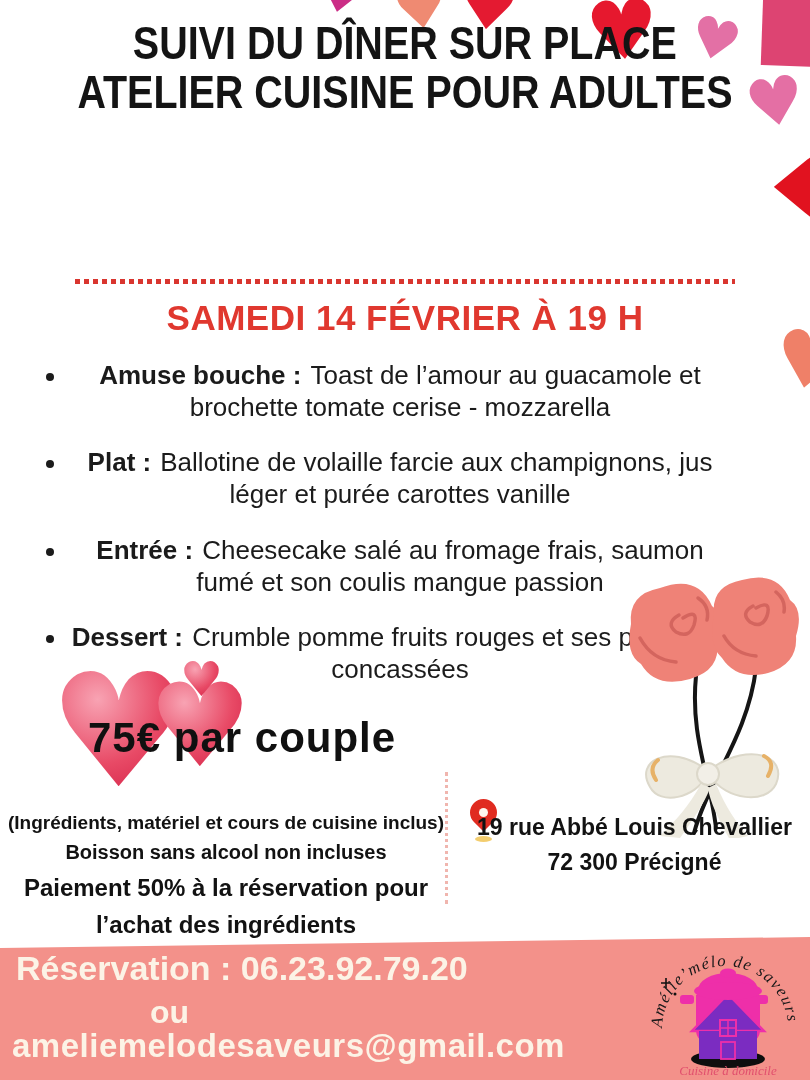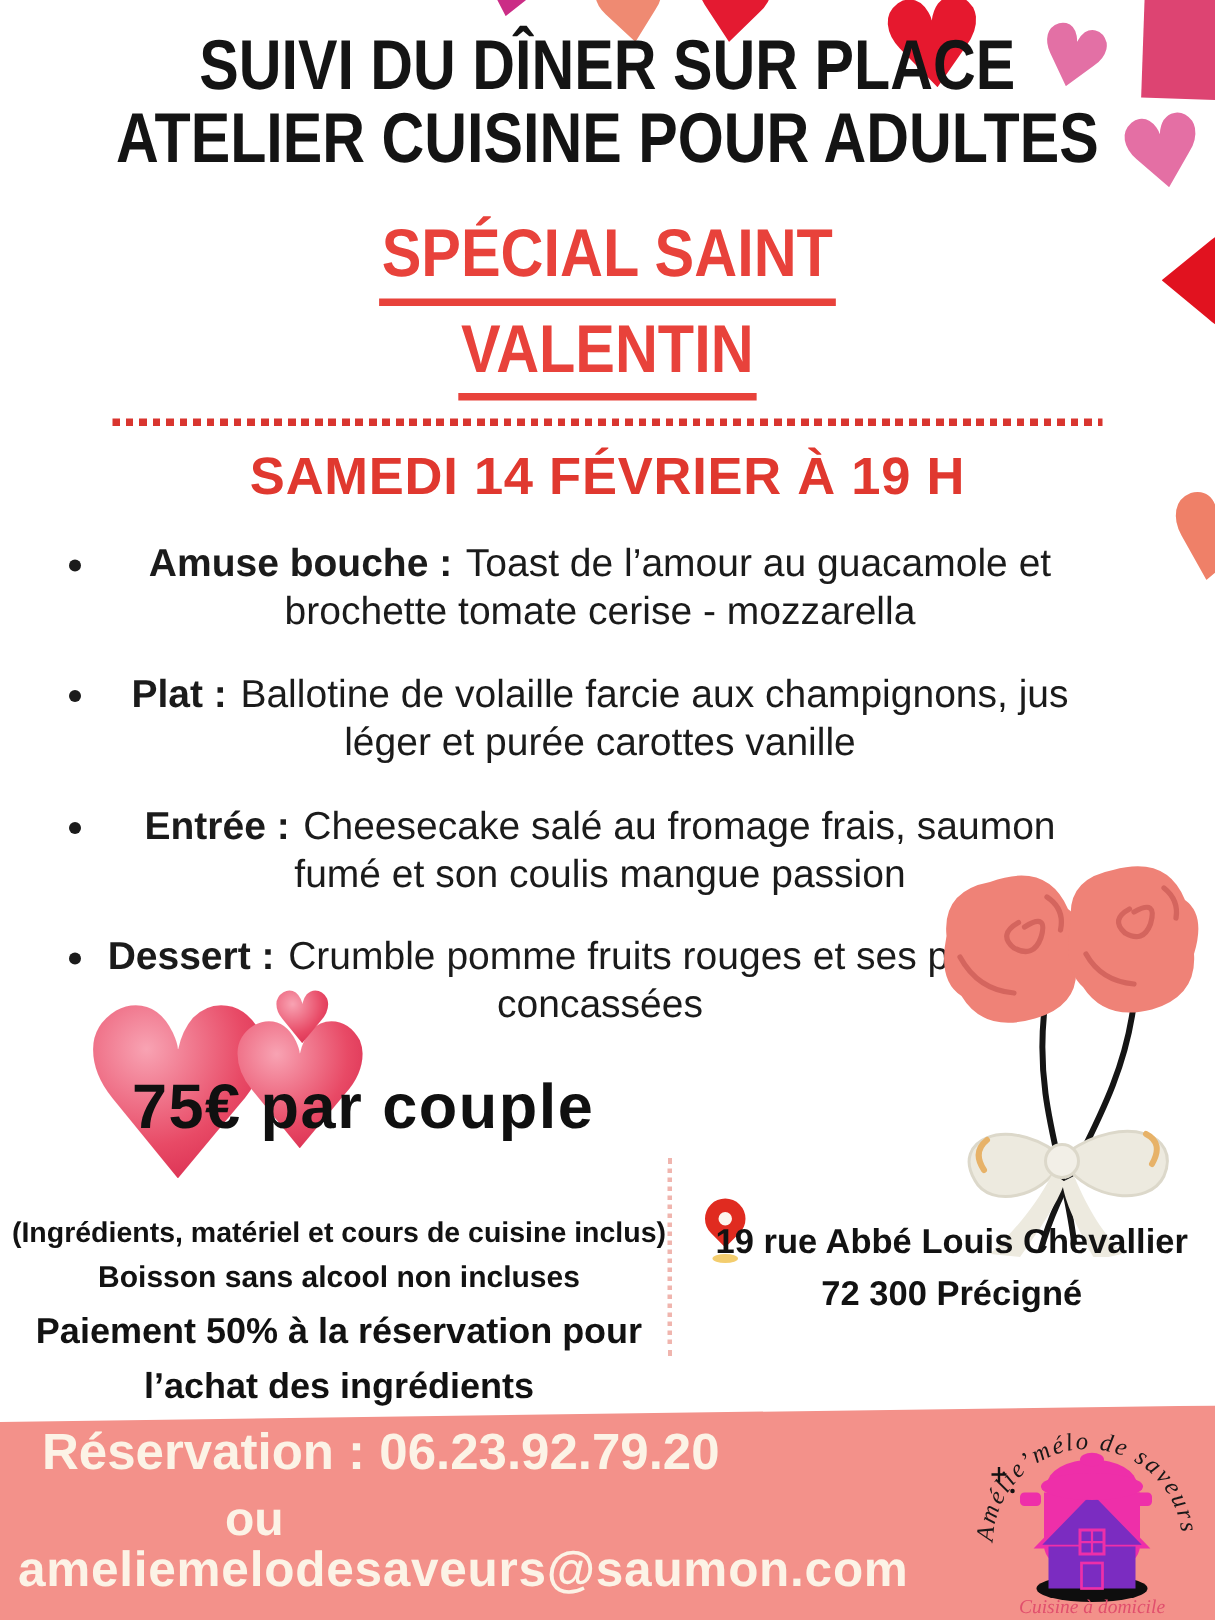--- a/index.html
+++ b/index.html
@@ -54,21 +54,21 @@
   .pin{position:absolute;left:470px;top:799px;width:27px;height:27px;background:#e02b20;
     border-radius:50% 50% 50% 0;transform:rotate(-45deg);}
   .pin::after{content:"";position:absolute;left:9px;top:9px;width:9px;height:9px;
     border-radius:50%;background:#fdf6ee;}
   .pin-shadow{position:absolute;left:475px;top:836px;width:17px;height:6px;
     border-radius:50%;background:#f0c04a;opacity:.8;}
   
   .band{position:absolute;left:0;top:932px;width:810px;height:148px;background:#f3918a;
     clip-path:polygon(0 16px,100% 5px,100% 100%,0 100%);}
   .footer-line{position:absolute;color:#fcf3e6;font-weight:bold;z-index:6;}
-  .f-phone{top:949px;left:28px;font-size:34px;}
+  .f-phone{top:949px;left:16px;font-size:34px;}
   .f-or{top:994px;left:150px;font-size:32px;}
   .f-email{top:1027px;left:12px;font-size:33px;letter-spacing:.5px;}
   .logo-svg{position:absolute;left:636px;top:932px;z-index:6;}
   .roses-svg{position:absolute;left:598px;top:546px;pointer-events:none;}
 </style>
 </head>
 <body>
 
 <div class="poster">
 
@@ -80,24 +80,20 @@
   <div class="deco-rect" style="left:762px;top:-6px;width:58px;height:72px;background:#dd4472;transform:rotate(2deg);"></div>
   <div class="deco-heart" style="left:746px;top:70px;font-size:66px;color:#e46fa4;transform:rotate(-10deg);"></div>
   <div class="deco-heart" style="left:764px;top:138px;font-size:98px;color:#e1121f;transform:rotate(90deg);"></div>
   <div class="deco-heart" style="left:774px;top:322px;font-size:78px;color:#ef8068;transform:rotate(10deg);"></div>
 
   <div class="title">
     <div><span class="squeeze">SUIVI DU DÎNER SUR PLACE</span></div>
     <div><span class="squeeze">ATELIER CUISINE POUR ADULTES</span></div>
   </div>
 
-  <div class="special">
-    <div><span class="uline">SPÉCIAL SAINT</span></div>
-    <div><span class="uline">VALENTIN</span></div>
-  </div>
 
   <div class="dotted-sep"></div>
 
   <div class="event-heading">SAMEDI 14 FÉVRIER À 19 H</div>
 
   <ul class="menu">
     <li>
       <span class="label">Amuse bouche :</span><span>Toast de l’amour au guacamole et brochette tomate cerise - mozzarella</span>
     </li>
     <li>
@@ -145,21 +141,21 @@
   <div class="pin"></div>
   <div class="pin-shadow"></div>
   <div class="location">
     <div>19 rue Abbé Louis Chevallier</div>
     <div>72 300 Précigné</div>
   </div>
 
   <div class="band"></div>
   <div class="footer-line f-phone">Réservation : 06.23.92.79.20</div>
   <div class="footer-line f-or">ou</div>
-  <div class="footer-line f-email">ameliemelodesaveurs@saumon.com</div>
+  <div class="footer-line f-email">ameliemelodesaveurs@gmail.com</div>
 
   <svg class="logo-svg" width="176" height="148" viewBox="0 0 176 148">
     <defs>
       <path id="brandArc" d="M 26 98 A 62 62 0 1 1 152 96" fill="none"></path>
     </defs>
     <text font-family="Liberation Serif, serif" font-style="italic" font-size="16.5" letter-spacing="1.5" fill="#181818">
       <textPath href="#brandArc" startOffset="1%">Amélie’mélo de saveurs</textPath>
     </text>
     <path d="M30,46 v10 M25,51 h10" stroke="#111" stroke-width="1.6"></path>
     <circle cx="39" cy="62" r="1.5" fill="#111"></circle>

